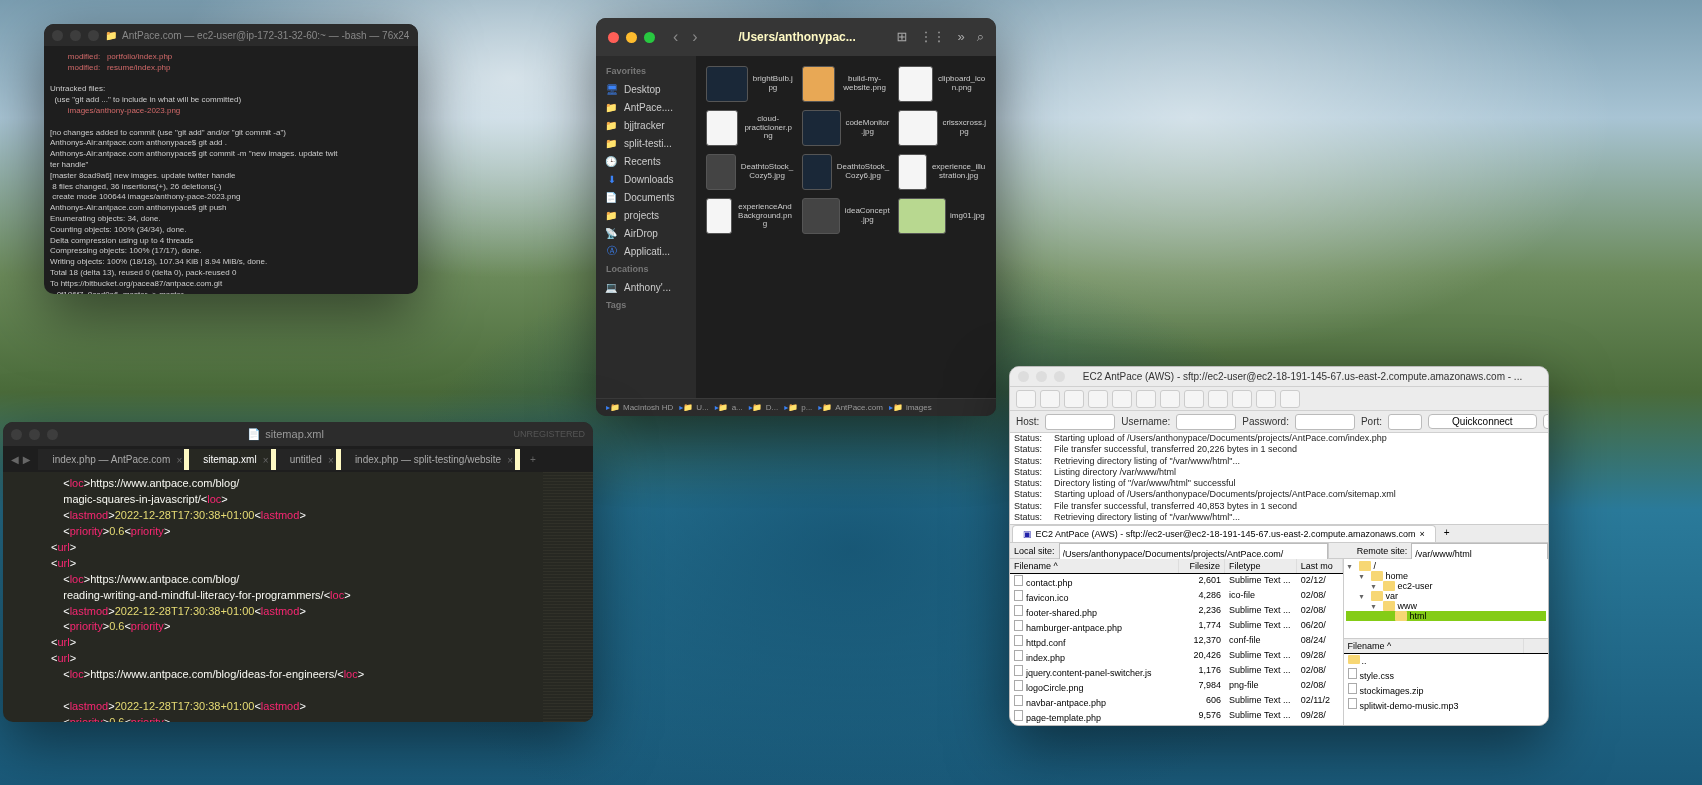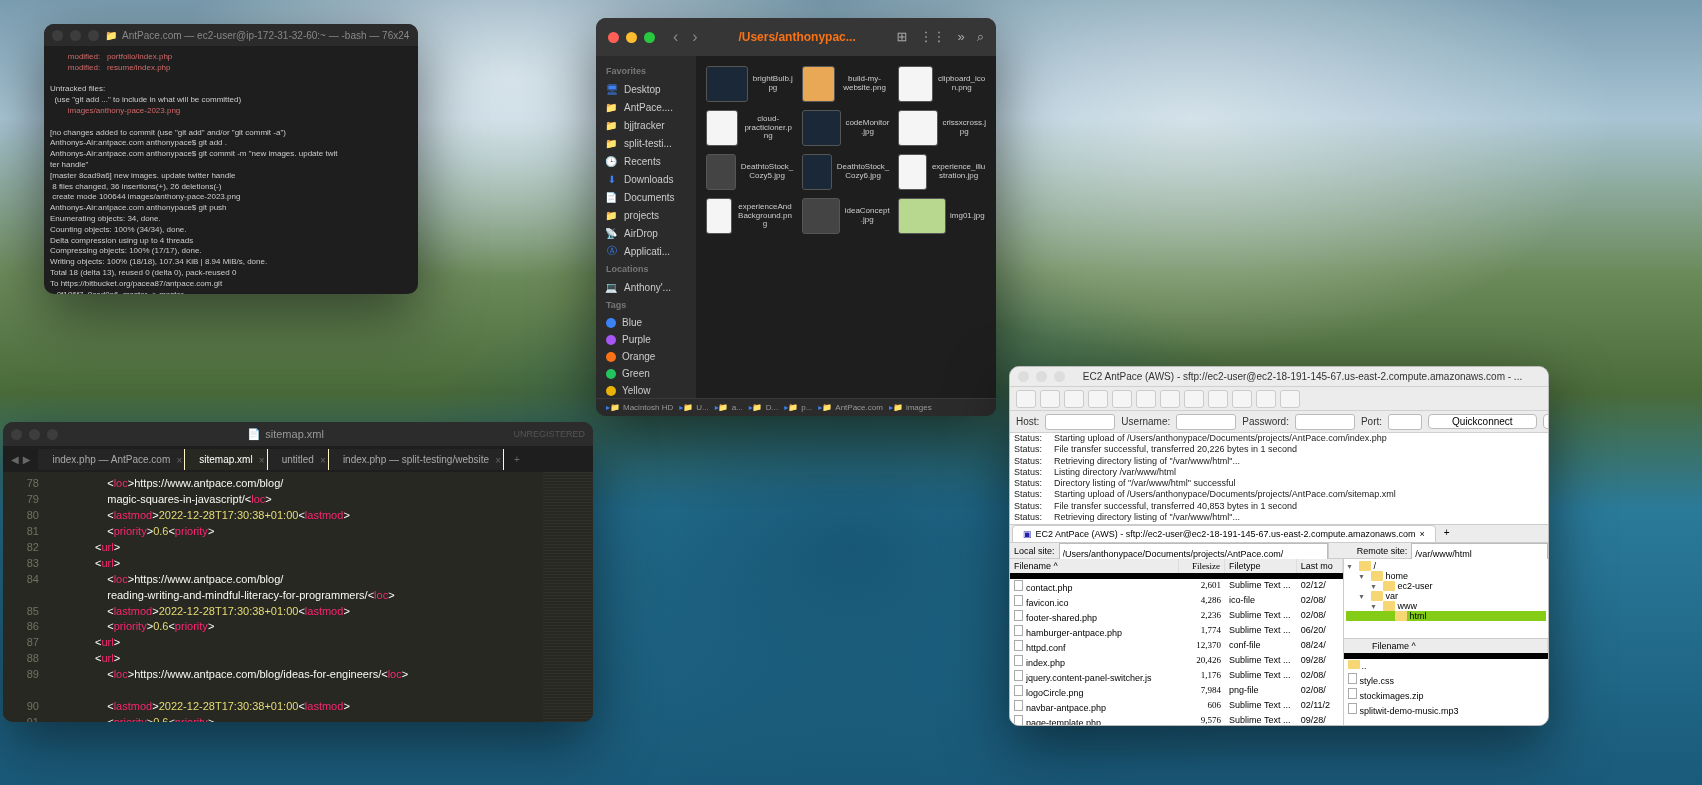--- a/index.html
+++ b/index.html
@@ -26,21 +26,21 @@
 .tl-min.active { background: #febc2e; }
 .tl-max.active { background: #28c840; }
 .terminal-title { flex: 1; text-align: center; color: #888; font-size: 10px; display: flex; align-items: center; justify-content: center; gap: 4px; }
 .terminal-body { padding: 6px; color: #ccc; line-height: 1.35; white-space: pre; overflow: hidden; }
 .t-red { color: #d16969; }
 
 
 .finder { left: 596px; top: 18px; width: 400px; height: 398px; background: #2b2b2b; display: flex; flex-direction: column; }
 .finder-toolbar { height: 38px; background: #363636; display: flex; align-items: center; padding: 0 12px; gap: 8px; }
 .finder-nav { display: flex; gap: 14px; color: #888; margin-left: 10px; }
-.finder-path { flex: 1; text-align: center; color: #f97316; font-size: 12px; font-weight: 600; }
+.finder-path { flex: 1; text-align: center; color: #fef9c3; font-size: 12px; font-weight: 600; }
 .finder-toolbar-right { display: flex; gap: 12px; color: #aaa; font-size: 13px; }
 .finder-body { flex: 1; display: flex; overflow: hidden; }
 .finder-sidebar { width: 100px; background: #2b2b2b; padding: 6px 0; font-size: 10px; overflow-y: auto; }
 .sidebar-header { color: #777; font-size: 9px; padding: 4px 10px; font-weight: 600; }
 .sidebar-item { display: flex; align-items: center; gap: 6px; padding: 3px 10px; color: #ccc; cursor: pointer; }
 .sb-icon { width: 12px; height: 12px; display: inline-flex; align-items: center; justify-content: center; }
 .sb-blue { color: #3b82f6; }
 .sb-gray { color: #888; }
 .tag-dot { width: 10px; height: 10px; border-radius: 50%; }
 .finder-content { flex: 1; background: #1e1e1e; padding: 10px; display: grid; grid-template-columns: repeat(3, 1fr); gap: 8px; align-content: start; overflow-y: auto; }
@@ -53,21 +53,21 @@
 .file-name { color: #ccc; font-size: 8px; text-align: center; line-height: 1.1; word-break: break-word; max-width: 70px; }
 .finder-pathbar { height: 18px; background: #2b2b2b; display: flex; align-items: center; padding: 0 10px; gap: 6px; font-size: 8px; color: #999; border-top: 1px solid #3a3a3a; }
 .path-seg { display: flex; align-items: center; gap: 3px; }
 
 
 .sublime { left: 3px; top: 422px; width: 590px; height: 300px; background: #272822; font-family: 'Menlo', monospace; }
 .sublime-titlebar { height: 24px; background: #2c2c2c; display: flex; align-items: center; padding: 0 8px; }
 .sublime-title { flex: 1; text-align: center; color: #999; font-size: 11px; display: flex; align-items: center; justify-content: center; gap: 4px; }
 .sublime-tabbar { height: 26px; background: #1e1e1e; display: flex; align-items: center; font-size: 10px; }
 .subl-nav { padding: 0 8px; color: #666; display: flex; gap: 4px; }
-.subl-tab { padding: 5px 14px; color: #aaa; background: #252525; border-right: 1px solid #fef9c3; position: relative; cursor: pointer; }
+.subl-tab { padding: 5px 14px; color: #aaa; background: #252525; border-right: 5px solid #fef9c3; position: relative; cursor: pointer; }
 .subl-tab.active { background: #272822; color: #fff; }
 .subl-close { position: absolute; right: 2px; top: 6px; color: #666; font-size: 10px; }
 .subl-plus { padding: 5px 10px; color: #666; }
 .sublime-body { display: flex; height: calc(100% - 50px); }
 .gutter { width: 44px; background: #272822; color: #75715e; font-size: 11px; text-align: right; padding: 4px 8px 4px 4px; line-height: 1.45; }
 .code { flex: 1; padding: 4px 6px; color: #f8f8f2; font-size: 11px; line-height: 1.45; white-space: pre; overflow: hidden; margin-left: 42px; }
 .minimap { width: 50px; background: #272822; }
 .minimap-content { width: 100%; height: 100%; background: repeating-linear-gradient(0deg, #3e3d32 0, #3e3d32 1px, transparent 1px, transparent 3px); opacity: 0.4; }
 .x-tag { color: #f92672; }
 .x-text { color: #fff; }
@@ -88,26 +88,26 @@
 .fz-log-status { width: 32px; }
 .fz-tabbar { height: 18px; background: #ececec; border-bottom: 1px solid #ccc; display: flex; }
 .fz-tab { padding: 2px 10px; background: #fff; border: 1px solid #ccc; border-bottom: none; border-radius: 4px 4px 0 0; margin: 0 2px; font-size: 9px; display: flex; align-items: center; gap: 4px; }
 .fz-panes { display: flex; height: 16px; border-bottom: 1px solid #ccc; gap: 24px; }
 .fz-pane-label { padding: 2px 4px; font-size: 9px; display: flex; align-items: center; gap: 4px; }
 .fz-pane-input { flex: 1; font-size: 9px; background: #fff; border: 1px solid #bbb; height: 22px; padding: 0 3px; }
 .fz-left-pane { border-right: 1px solid #ccc; width: 62%; display: flex; }
 .fz-right-pane { width: 38%; display: flex; }
 .fz-filelist-wrap { display: flex; height: 170px; }
 .fz-listview { background: #fff; font-size: 9px; }
-.fz-lv-header { display: flex; background: #ececec; border-bottom: 6px solid #000000; font-size: 9px; position: sticky; top: 0; justify-content: flex-end; }
+.fz-lv-header { display: flex; background: #ececec; border-bottom: 1px solid #000000; font-size: 9px; position: sticky; top: 0; }
 .fz-lv-header > div { padding: 2px 4px; border-right: 1px solid #ddd; }
 .fz-lv-row { display: flex; padding: 0; }
 .fz-lv-row > div { padding: 1px 4px; overflow: hidden; white-space: nowrap; text-overflow: ellipsis; }
 .col-name { width: 170px; }
-.col-size { width: 46px; text-align: right; font-family: Liberation Serif, serif; }
+.col-size { width: 46px; text-align: right; }
 .col-type { width: 72px; }
 .col-mod { width: 46px; }
 .r-col-name { width: 180px; }
 .fz-tree { background: #fff; font-size: 9px; padding: 2px; width: 100%; }
 .tree-row { display: flex; align-items: center; gap: 3px; padding: 0 0 0 2px; }
 .tree-indent-1 { padding-left: 14px; }
 .tree-indent-2 { padding-left: 26px; }
 .tree-indent-3 { padding-left: 38px; }
 .tree-arrow { width: 8px; color: #666; font-size: 8px; }
 .tree-folder { width: 12px; height: 10px; background: #f7d774; border-radius: 1px; display: inline-block; }
@@ -222,42 +222,20 @@
           </div>
         </div>
       <div class="sidebar-header">Locations</div>
       <div id="sb-loc">
           <div class="sidebar-item">
             <span class="sb-icon sb-gray">💻</span>
             <span>Anthony'...</span>
           </div>
         </div>
       <div class="sidebar-header">Tags</div>
-      <div id="sb-tags">
-          <div class="sidebar-item">
-            <span class="tag-dot" style="background:#3b82f6"></span>
-            <span>Blue</span>
-          </div>
-          <div class="sidebar-item">
-            <span class="tag-dot" style="background:#a855f7"></span>
-            <span>Purple</span>
-          </div>
-          <div class="sidebar-item">
-            <span class="tag-dot" style="background:#f97316"></span>
-            <span>Orange</span>
-          </div>
-          <div class="sidebar-item">
-            <span class="tag-dot" style="background:#22c55e"></span>
-            <span>Green</span>
-          </div>
-          <div class="sidebar-item">
-            <span class="tag-dot" style="background:#eab308"></span>
-            <span>Yellow</span>
-          </div>
-        </div>
     </div>
     <div class="finder-content" id="finder-files">
         <div class="file-item">
           <div class="file-thumb dark"></div>
           <div class="file-name">brightBulb.jpg</div>
         </div>
         <div class="file-item">
           <div class="file-thumb orange"></div>
           <div class="file-name">build-my-website.png</div>
         </div>
@@ -355,38 +333,20 @@
     </div>
     <div id="subl-tabs" style="display:flex">
         <div class="subl-tab "><span>index.php — AntPace.com</span><span class="subl-close">×</span></div>
         <div class="subl-tab active"><span>sitemap.xml</span><span class="subl-close">×</span></div>
         <div class="subl-tab "><span>untitled</span><span class="subl-close">×</span></div>
         <div class="subl-tab "><span>index.php — split-testing/website</span><span class="subl-close">×</span></div>
       </div>
     <div class="subl-plus">+</div>
   </div>
   <div class="sublime-body">
-    <div class="gutter" id="subl-gutter">
-        <div>78</div>
-        <div>79</div>
-        <div>80</div>
-        <div>81</div>
-        <div>82</div>
-        <div>83</div>
-        <div>84</div>
-        <div>&nbsp;</div>
-        <div>85</div>
-        <div>86</div>
-        <div>87</div>
-        <div>88</div>
-        <div>89</div>
-        <div>&nbsp;</div>
-        <div>90</div>
-        <div>91</div>
-      </div>
     <div class="code" id="subl-code"><div>    <span class="x-text">&lt;</span><span class="x-tag">loc</span><span class="x-text">&gt;</span>https://www.antpace.com/blog/</div><div>    magic-squares-in-javascript/<span class="x-text">&lt;</span><span class="x-tag">loc</span><span class="x-text">&gt;</span></div><div>    <span class="x-text">&lt;</span><span class="x-tag">lastmod</span><span class="x-text">&gt;</span><span class="x-yellow">2022-12-28T17:30:38+01:00</span><span class="x-text">&lt;</span><span class="x-tag">lastmod</span><span class="x-text">&gt;</span></div><div>    <span class="x-text">&lt;</span><span class="x-tag">priority</span><span class="x-text">&gt;</span><span class="x-yellow">0.6</span><span class="x-text">&lt;</span><span class="x-tag">priority</span><span class="x-text">&gt;</span></div><div><span class="x-text">&lt;</span><span class="x-tag">url</span><span class="x-text">&gt;</span></div><div><span class="x-text">&lt;</span><span class="x-tag">url</span><span class="x-text">&gt;</span></div><div>    <span class="x-text">&lt;</span><span class="x-tag">loc</span><span class="x-text">&gt;</span>https://www.antpace.com/blog/</div><div>    reading-writing-and-mindful-literacy-for-programmers/<span class="x-text">&lt;</span><span class="x-tag">loc</span><span class="x-text">&gt;</span></div><div>    <span class="x-text">&lt;</span><span class="x-tag">lastmod</span><span class="x-text">&gt;</span><span class="x-yellow">2022-12-28T17:30:38+01:00</span><span class="x-text">&lt;</span><span class="x-tag">lastmod</span><span class="x-text">&gt;</span></div><div>    <span class="x-text">&lt;</span><span class="x-tag">priority</span><span class="x-text">&gt;</span><span class="x-yellow">0.6</span><span class="x-text">&lt;</span><span class="x-tag">priority</span><span class="x-text">&gt;</span></div><div><span class="x-text">&lt;</span><span class="x-tag">url</span><span class="x-text">&gt;</span></div><div><span class="x-text">&lt;</span><span class="x-tag">url</span><span class="x-text">&gt;</span></div><div>    <span class="x-text">&lt;</span><span class="x-tag">loc</span><span class="x-text">&gt;</span>https://www.antpace.com/blog/ideas-for-engineers/<span class="x-text">&lt;</span><span class="x-tag">loc</span><span class="x-text">&gt;</span></div><div>&nbsp;</div><div>    <span class="x-text">&lt;</span><span class="x-tag">lastmod</span><span class="x-text">&gt;</span><span class="x-yellow">2022-12-28T17:30:38+01:00</span><span class="x-text">&lt;</span><span class="x-tag">lastmod</span><span class="x-text">&gt;</span></div><div>    <span class="x-text">&lt;</span><span class="x-tag">priority</span><span class="x-text">&gt;</span><span class="x-yellow">0.6</span><span class="x-text">&lt;</span><span class="x-tag">priority</span><span class="x-text">&gt;</span></div></div>
     <div class="minimap">
         <div class="minimap-content"></div>
       </div>
   </div>
 </div>
 
 <div class="window filezilla">
   <div class="fz-titlebar">
     <div class="traffic-lights">

